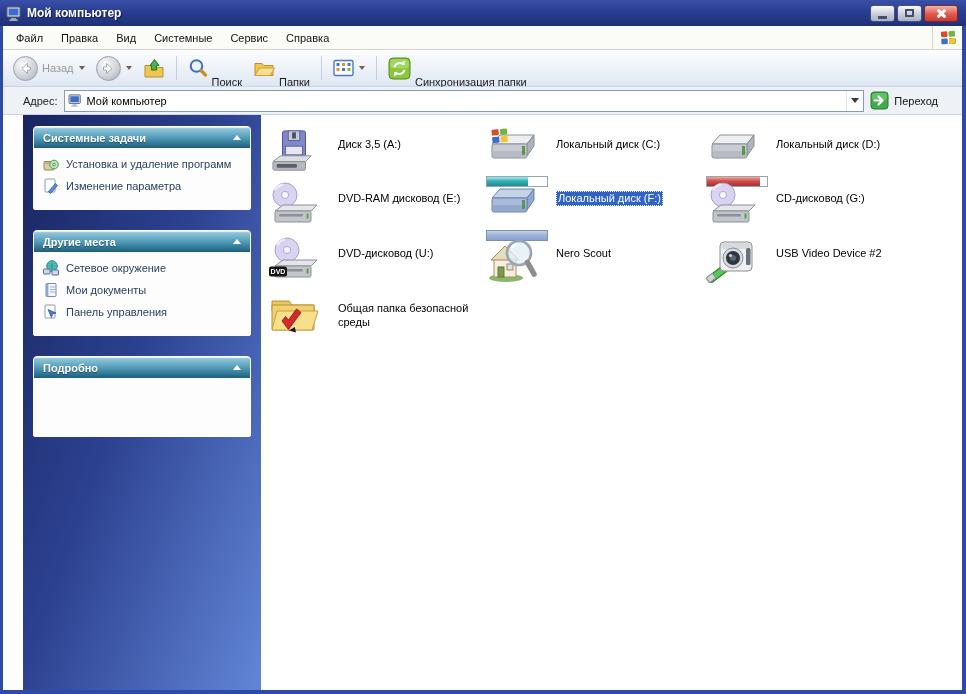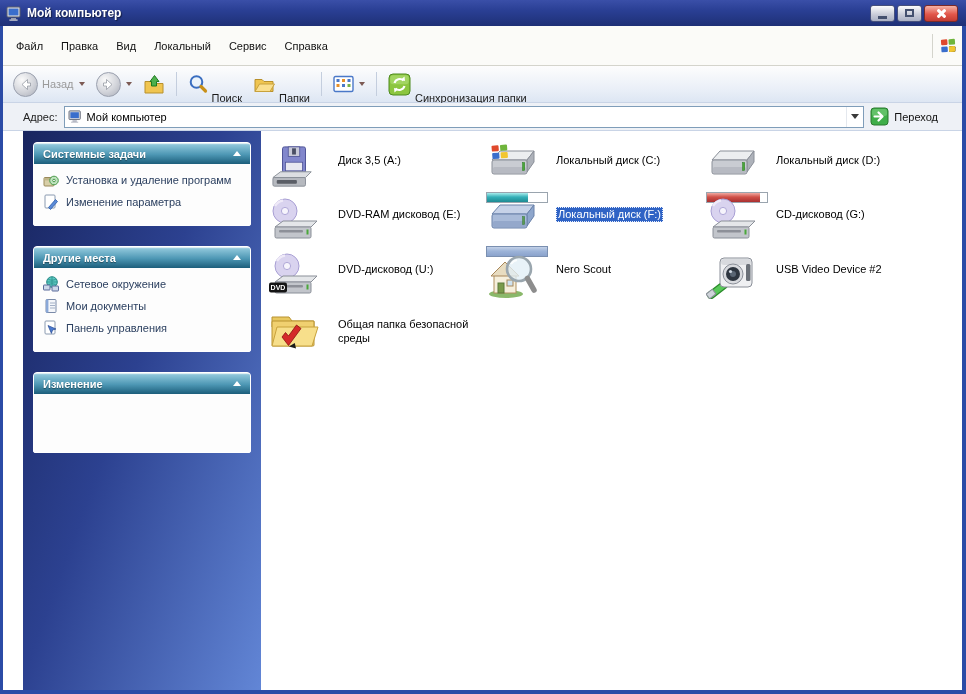--- a/index.html
+++ b/index.html
@@ -19,21 +19,21 @@
   .wbtn.close { width:34px; background:linear-gradient(180deg,#f5b3a6,#e2574b 55%,#c33c33); border-color:#7c2a28; }
   .glyph-min { width:9px; height:3px; background:#44506e; margin-top:8px; }
   .glyph-max { width:9px; height:8px; border:2px solid #44506e; }
   .glyph-x { position:relative; width:11px; height:11px; }
   .glyph-x::before,.glyph-x::after { content:""; position:absolute; left:4.5px; top:0; width:3px; height:11px; background:#fff; border-radius:1px; }
   .glyph-x::before { transform:rotate(45deg); } .glyph-x::after { transform:rotate(-45deg); }
 
   
   .window-body { flex:1; display:flex; flex-direction:column; border-left:3px solid #2b4ba6; border-right:4px solid #2b4ba6; border-bottom:4px solid #2b4ba6; min-height:0; }
 
-  .menubar { height:40px; background:#fbfbf8; border-bottom:1px solid #d4d4cc; display:flex; align-items:center; padding-left:4px; flex:0 0 auto; }
+  .menubar { height:24px; background:#fbfbf8; border-bottom:1px solid #d4d4cc; display:flex; align-items:center; padding-left:4px; flex:0 0 auto; }
   .menu-item { padding:3px 9px; color:#111; cursor:default; }
   .menubar-spacer { flex:1; }
   .menubar-logo { border-left:1px solid #d4d4cc; height:24px; width:30px; display:flex; align-items:center; justify-content:center; }
 
   .toolbar { height:37px; background:linear-gradient(180deg,#fdfdfd,#e8eef7 70%,#dde6f3); border-bottom:1px solid #c9d4e6; display:flex; align-items:center; padding:0 6px; gap:3px; flex:0 0 auto; }
   .tb-group { display:flex; align-items:center; gap:4px; padding:0 4px; height:30px; border-radius:3px; }
   .nav-circle { width:25px; height:25px; border-radius:50%; border:1px solid #9aa0ae;
     background:radial-gradient(circle at 35% 30%,#fafafa,#d2d4da 55%,#a9adb8); display:flex; align-items:center; justify-content:center; }
   .tb-label { color:#9a9a9a; }
   .tb-label.active { color:#1a1a1a;margin-top:28px; }
@@ -104,21 +104,21 @@
         </div>
     </div>
   </div>
 
   <div class="window-body">
 
     <div class="menubar">
       <span class="menu-item">Файл</span>
       <span class="menu-item">Правка</span>
       <span class="menu-item">Вид</span>
-      <span class="menu-item">Локальный</span>
+      <span class="menu-item">Системные</span>
       <span class="menu-item">Сервис</span>
       <span class="menu-item">Справка</span>
       <span class="menubar-spacer"></span>
       <div class="menubar-logo">
         <svg width="16" height="16" viewBox="0 0 16 16">
           <rect x="1" y="1.5" width="6.4" height="5.6" rx="1" fill="#e0492c" transform="rotate(-4 4 4)"></rect>
           <rect x="8.6" y="1" width="6.4" height="5.6" rx="1" fill="#6fb53c" transform="rotate(-4 12 4)"></rect>
           <rect x="1.4" y="8.6" width="6.4" height="5.6" rx="1" fill="#3a6ecc" transform="rotate(-4 4 12)"></rect>
           <rect x="9" y="8.2" width="6.4" height="5.6" rx="1" fill="#f2c register"></rect>
           <rect x="9" y="8.2" width="6.4" height="5.6" rx="1" fill="#f2c630" transform="rotate(-4 12 12)"></rect>
@@ -273,21 +273,21 @@
                 <rect x="2" y="1" width="10" height="13" rx="1" fill="#fff" stroke="#8a9ab0"></rect>
                 <path d="M5 5.5 l8 3.5 -3.4 1 -1.2 3.4 Z" fill="#4a7ad0" stroke="#2a4a90" stroke-width=".7"></path>
               </svg>
               <span class="task-text">Панель управления</span>
             </div>
           </div>
         </div>
 
         <div class="panel">
           <div class="panel-header">
-            <span class="panel-title">Изменение</span>
+            <span class="panel-title">Подробно</span>
             <span class="panel-arrow"></span>
           </div>
           <div class="panel-body empty"></div>
         </div>
       </div>
 
       <div class="content">
 
         <div class="tile" style="left:7px;top:13px">
           <div class="icon-col">

